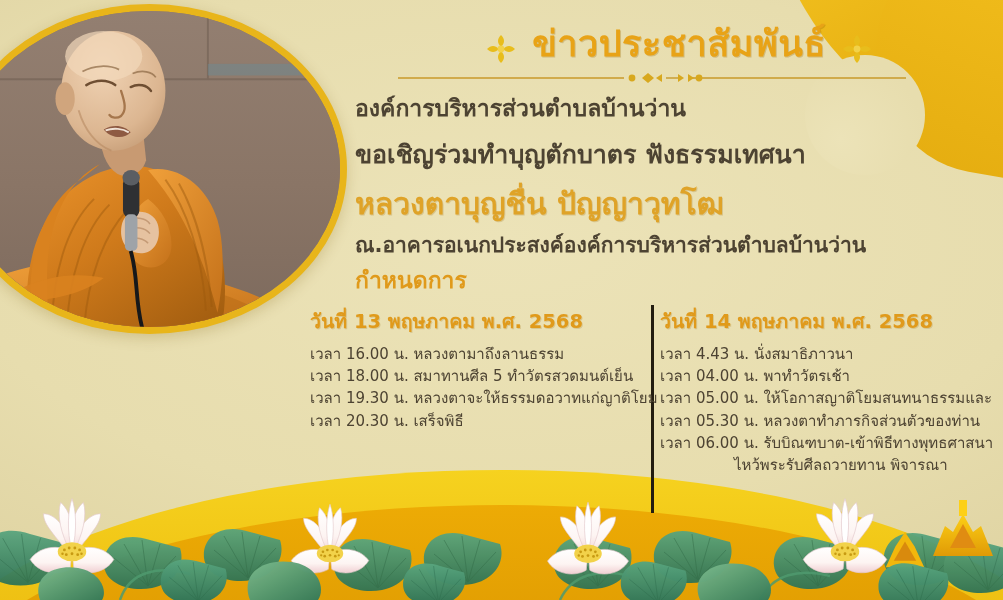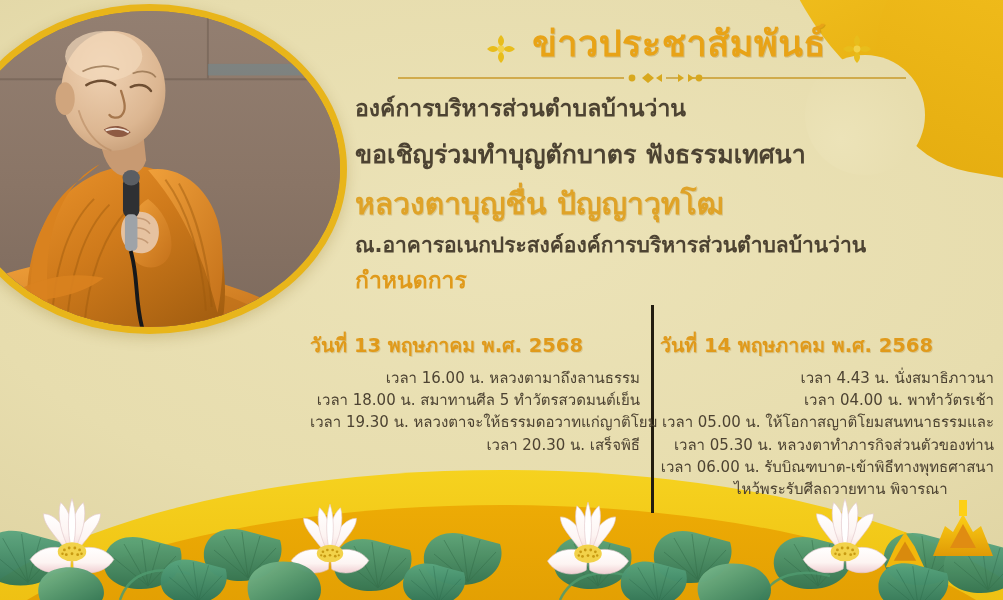--- a/index.html
+++ b/index.html
@@ -167,30 +167,28 @@
     background: #231d10;
   }
 
   .col-head {
     font-size: 19.5px;
     font-weight: bold;
     color: #e09a1b;
     text-shadow: 1px 1px 0 rgba(150,100,0,0.2);
     margin-bottom: 6px;
     white-space: nowrap;
-    margin-top: 24px;
   }
   .col-left .col-head { padding-left: 10px; }
 
   .item {
     font-size: 15px;
     color: #4d4332;
     line-height: 1.48;
     white-space: nowrap;
-    text-align: right;
   }
   .item-cont {
     font-size: 15px;
     color: #4d4332;
     line-height: 1.48;
     padding-left: 74px;
     white-space: nowrap;
   }
   .col-left .item { padding-left: 10px; }
 </style>

